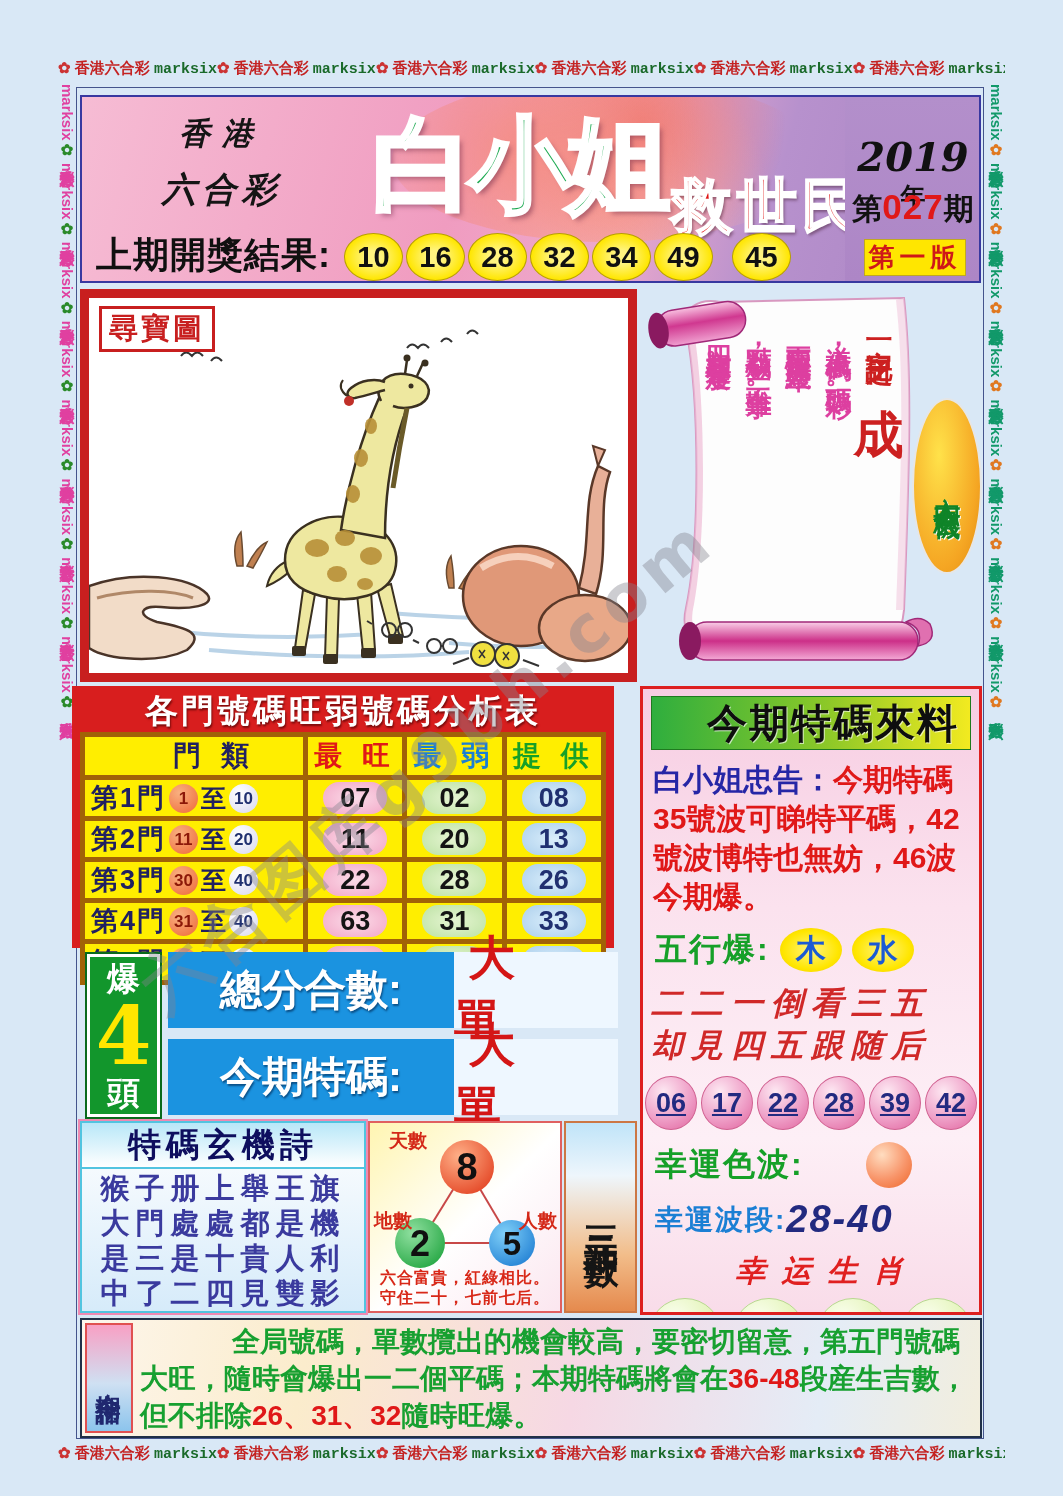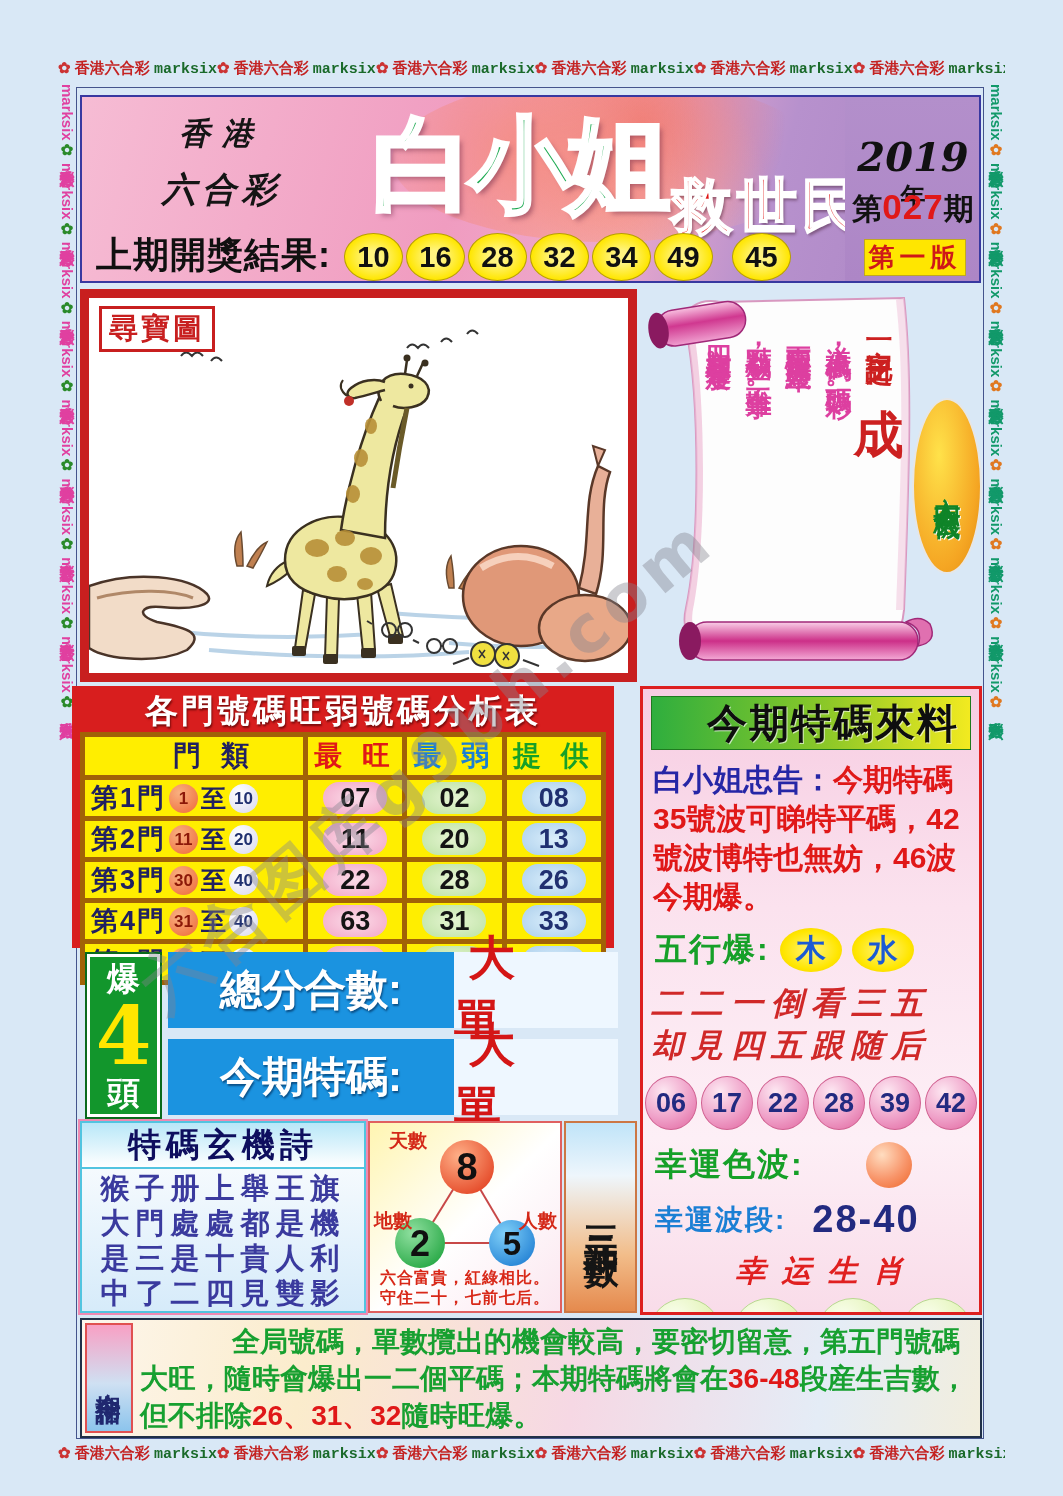--- a/index.html
+++ b/index.html
@@ -127,28 +127,28 @@
   .advice{margin:10px 10px 0;font-weight:900;font-size:30px;line-height:39px;letter-spacing:0;}
   .five{margin:12px 0 0 12px;display:flex;align-items:center;gap:10px;}
   .five .flabel{color:#16a028;font-weight:900;font-size:32px;letter-spacing:2px;}
   .el{width:62px;height:44px;border-radius:50%;background:radial-gradient(#fff480,#ffe600 62%,#eec800);
         color:#1b5ad4;font-weight:900;font-size:30px;display:flex;align-items:center;justify-content:center;}
   .scriptlines{margin:10px 0 0 8px;color:#d02828;font-family:"DejaVu Serif",serif;font-style:italic;
         font-weight:bold;font-size:32px;line-height:42px;letter-spacing:8px;white-space:nowrap;}
   .pballs{margin:10px 2px 0;display:flex;justify-content:center;gap:4px;}
   .pball{width:52px;height:52px;border-radius:50%;border:1px solid #d06090;
         background:radial-gradient(circle at 35% 28%,#fde8f2,#efa0c8 55%,#e0639d);
-        color:#222a80;font-weight:900;font-size:27px;display:flex;align-items:center;justify-content:center;}
+        color:#222a80;font-weight:900;font-size:27px;display:flex;align-items:center;justify-content:center;text-decoration:underline;}
   .luckyc{margin:12px 0 0 12px;display:flex;align-items:center;}
   .luckyc .lbl{color:#16a028;font-weight:900;font-size:32px;letter-spacing:2px;}
   .cball{margin-left:62px;width:46px;height:46px;border-radius:50%;
         background:radial-gradient(circle at 35% 28%,#ffddc0,#f8956a 55%,#ee6528);}
   .luckyr{margin:10px 0 0 12px;display:flex;align-items:center;}
   .luckyr .lbl{color:#1b7fd4;font-weight:700;font-size:28px;letter-spacing:2px;}
-  .luckyr .val{color:#222a80;font-weight:900;font-size:38px;margin-left:26px;letter-spacing:2px;}
+  .luckyr .val{color:#222a80;font-weight:900;font-size:38px;letter-spacing:2px;font-style:italic;}
   .ztitle{margin-top:10px;text-align:center;color:#e02020;font-family:"DejaVu Serif",serif;font-style:italic;
         font-weight:bold;font-size:30px;letter-spacing:16px;text-indent:16px;padding-left:17px;}
   .zrow{margin-top:6px;display:flex;justify-content:center;gap:10px;}
   .zc{width:72px;height:72px;border-radius:50%;border:1px solid #b8d890;
         background:radial-gradient(circle at 35% 28%,#fbfff0,#e2f3b6 60%,#cdeaa0);
         display:flex;align-items:center;justify-content:center;font-size:40px;}
 
   
   .eval{left:80px;top:1318px;width:902px;height:120px;border:2px solid #203048;
         background:linear-gradient(100deg,#fdf6ec,#fbeccc 25%,#f6d8e4 55%,#e4ecf6 82%,#f2eedd);}

